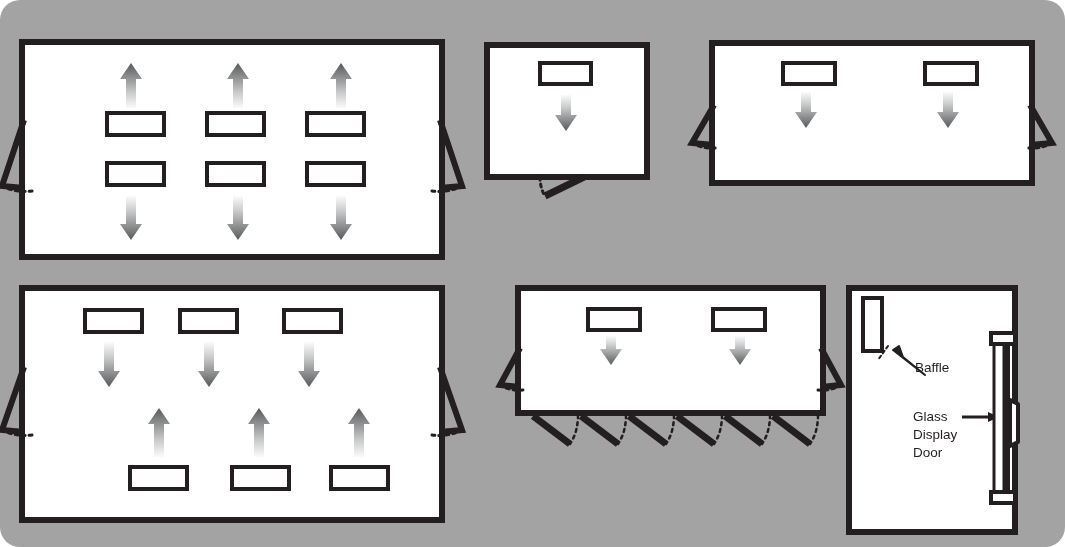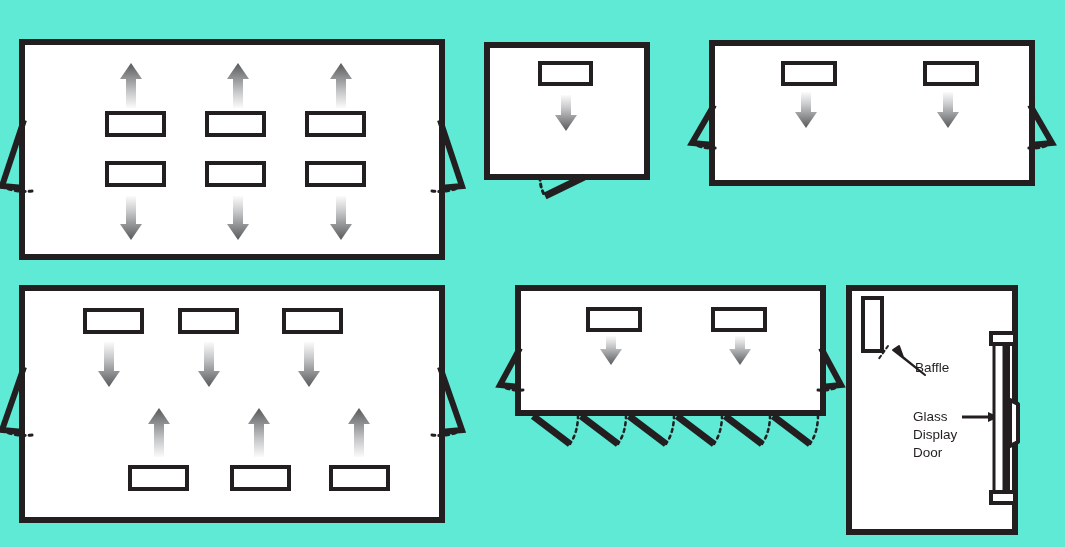--- a/index.html
+++ b/index.html
@@ -7,22 +7,23 @@
     padding: 0;
     background: #ffffff;
   }
   body {
     font-family: "Liberation Sans", sans-serif;
   }
   #diagram-root {
     position: relative;
     width: 1065px;
     height: 547px;
-    background: #5eead4;
+    background: #a3a3a3;
     overflow: hidden;
+    border-radius: 20px;
   }
   #diagram-svg {
     display: block;
     width: 1065px;
     height: 547px;
   }
   .label-text {
     font-family: "Liberation Sans", sans-serif;
     font-size: 13.5px;
     fill: #231f20;

